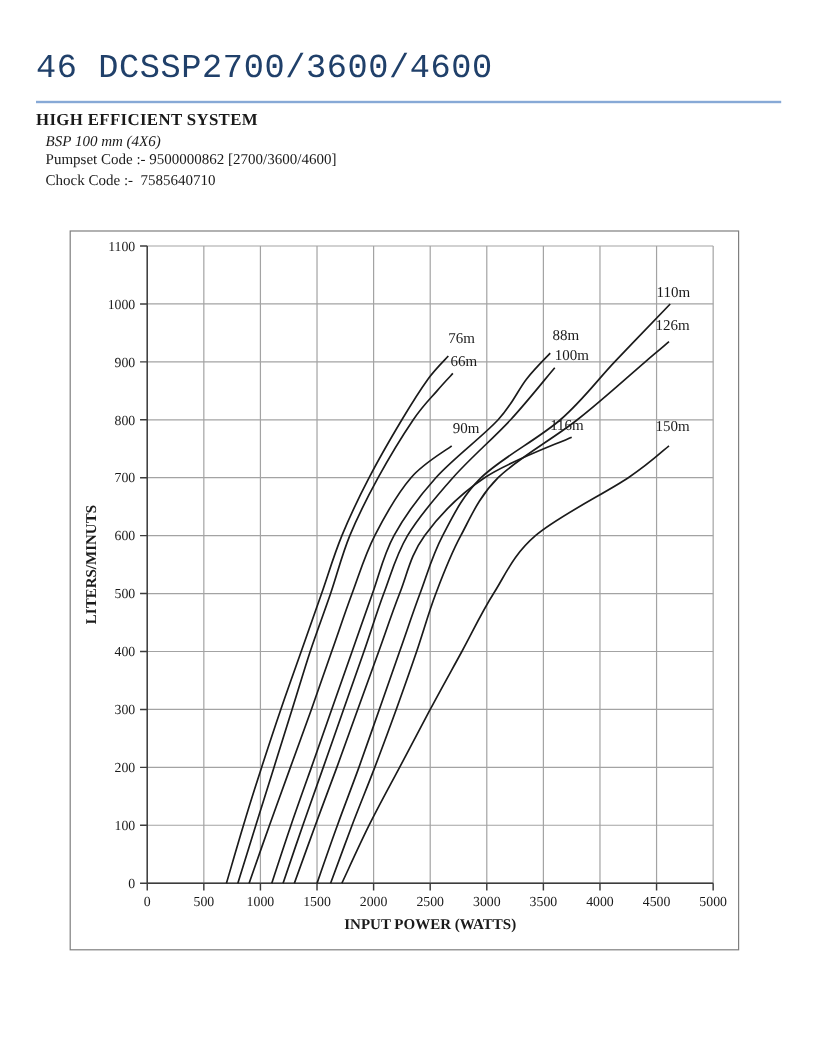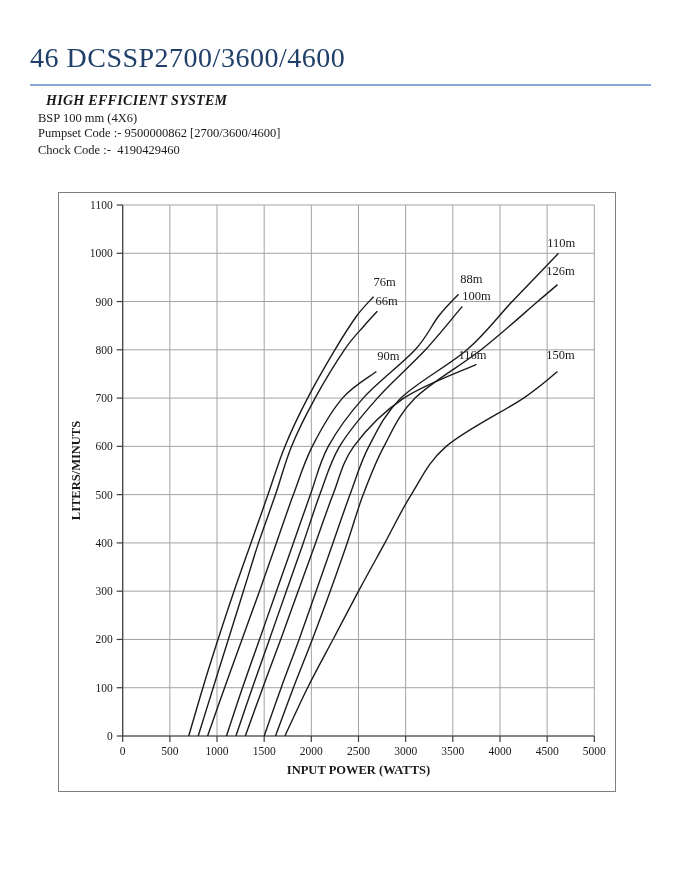--- a/index.html
+++ b/index.html
@@ -1,36 +1,36 @@
 <!DOCTYPE html>
 <html><head>
 <meta charset="utf-8">
 <style>
   html,body{margin:0;padding:0;background:#ffffff;}
   body{width:680px;height:880px;position:relative;font-family:"Liberation Serif",serif;color:#1a1a1a;overflow:hidden;}
   .abs{position:absolute;}
-  #doc-title{left:30px;top:42px;font-size:28px;letter-spacing:.5px;color:#20406a;white-space:nowrap;}
+  #doc-title{left:30px;top:42px;font-size:28px;letter-spacing:.5px;color:#20406a;white-space:nowrap;font-family:Liberation Mono, monospace;}
   #title-rule{left:30px;top:84px;width:621px;height:2px;background:#87a9d6;}
-  #spec-heading{left:46px;top:93px;font-size:14px;font-weight:bold;letter-spacing:.3px;font-style:italic;}
+  #spec-heading{left:30px;top:93px;font-size:14px;font-weight:bold;letter-spacing:.3px;}
   .spec-line{left:38px;font-size:12.5px;white-space:pre;}
-  #spec-bsp{top:111px;}
+  #spec-bsp{top:111px;font-style:italic;}
   #spec-pumpset{top:126px;text-align:right;}
   #spec-chock{top:143px;}
   #chart-frame{left:58px;top:192px;width:556px;height:598px;border:1px solid #7f7f7f;background:#ffffff;box-sizing:content-box;}
   svg text{font-family:"Liberation Serif",serif;}
 </style>
 </head>
 <body>
 
 <div class="abs" id="doc-title">46 DCSSP2700/3600/4600</div>
 <div class="abs" id="title-rule"></div>
 <div class="abs" id="spec-heading">HIGH EFFICIENT SYSTEM</div>
 <div class="abs spec-line" id="spec-bsp">BSP 100 mm (4X6)</div>
 <div class="abs spec-line" id="spec-pumpset">Pumpset Code :- 9500000862 [2700/3600/4600]</div>
-<div class="abs spec-line" id="spec-chock">Chock Code :-  4190429460</div>
+<div class="abs spec-line" id="spec-chock">Chock Code :-  7585640710</div>
 
 <div class="abs" id="chart-frame">
   <svg id="chart-svg" width="556" height="598" viewBox="0 0 556 598">
       <g stroke="#a3a3a3" stroke-width="1">
         <line x1="63.7" y1="12" x2="63.7" y2="543"></line>
         <line x1="110.86000000000001" y1="12" x2="110.86000000000001" y2="543"></line>
         <line x1="158.02" y1="12" x2="158.02" y2="543"></line>
         <line x1="205.18" y1="12" x2="205.18" y2="543"></line>
         <line x1="252.34000000000003" y1="12" x2="252.34000000000003" y2="543"></line>
         <line x1="299.5" y1="12" x2="299.5" y2="543"></line>

